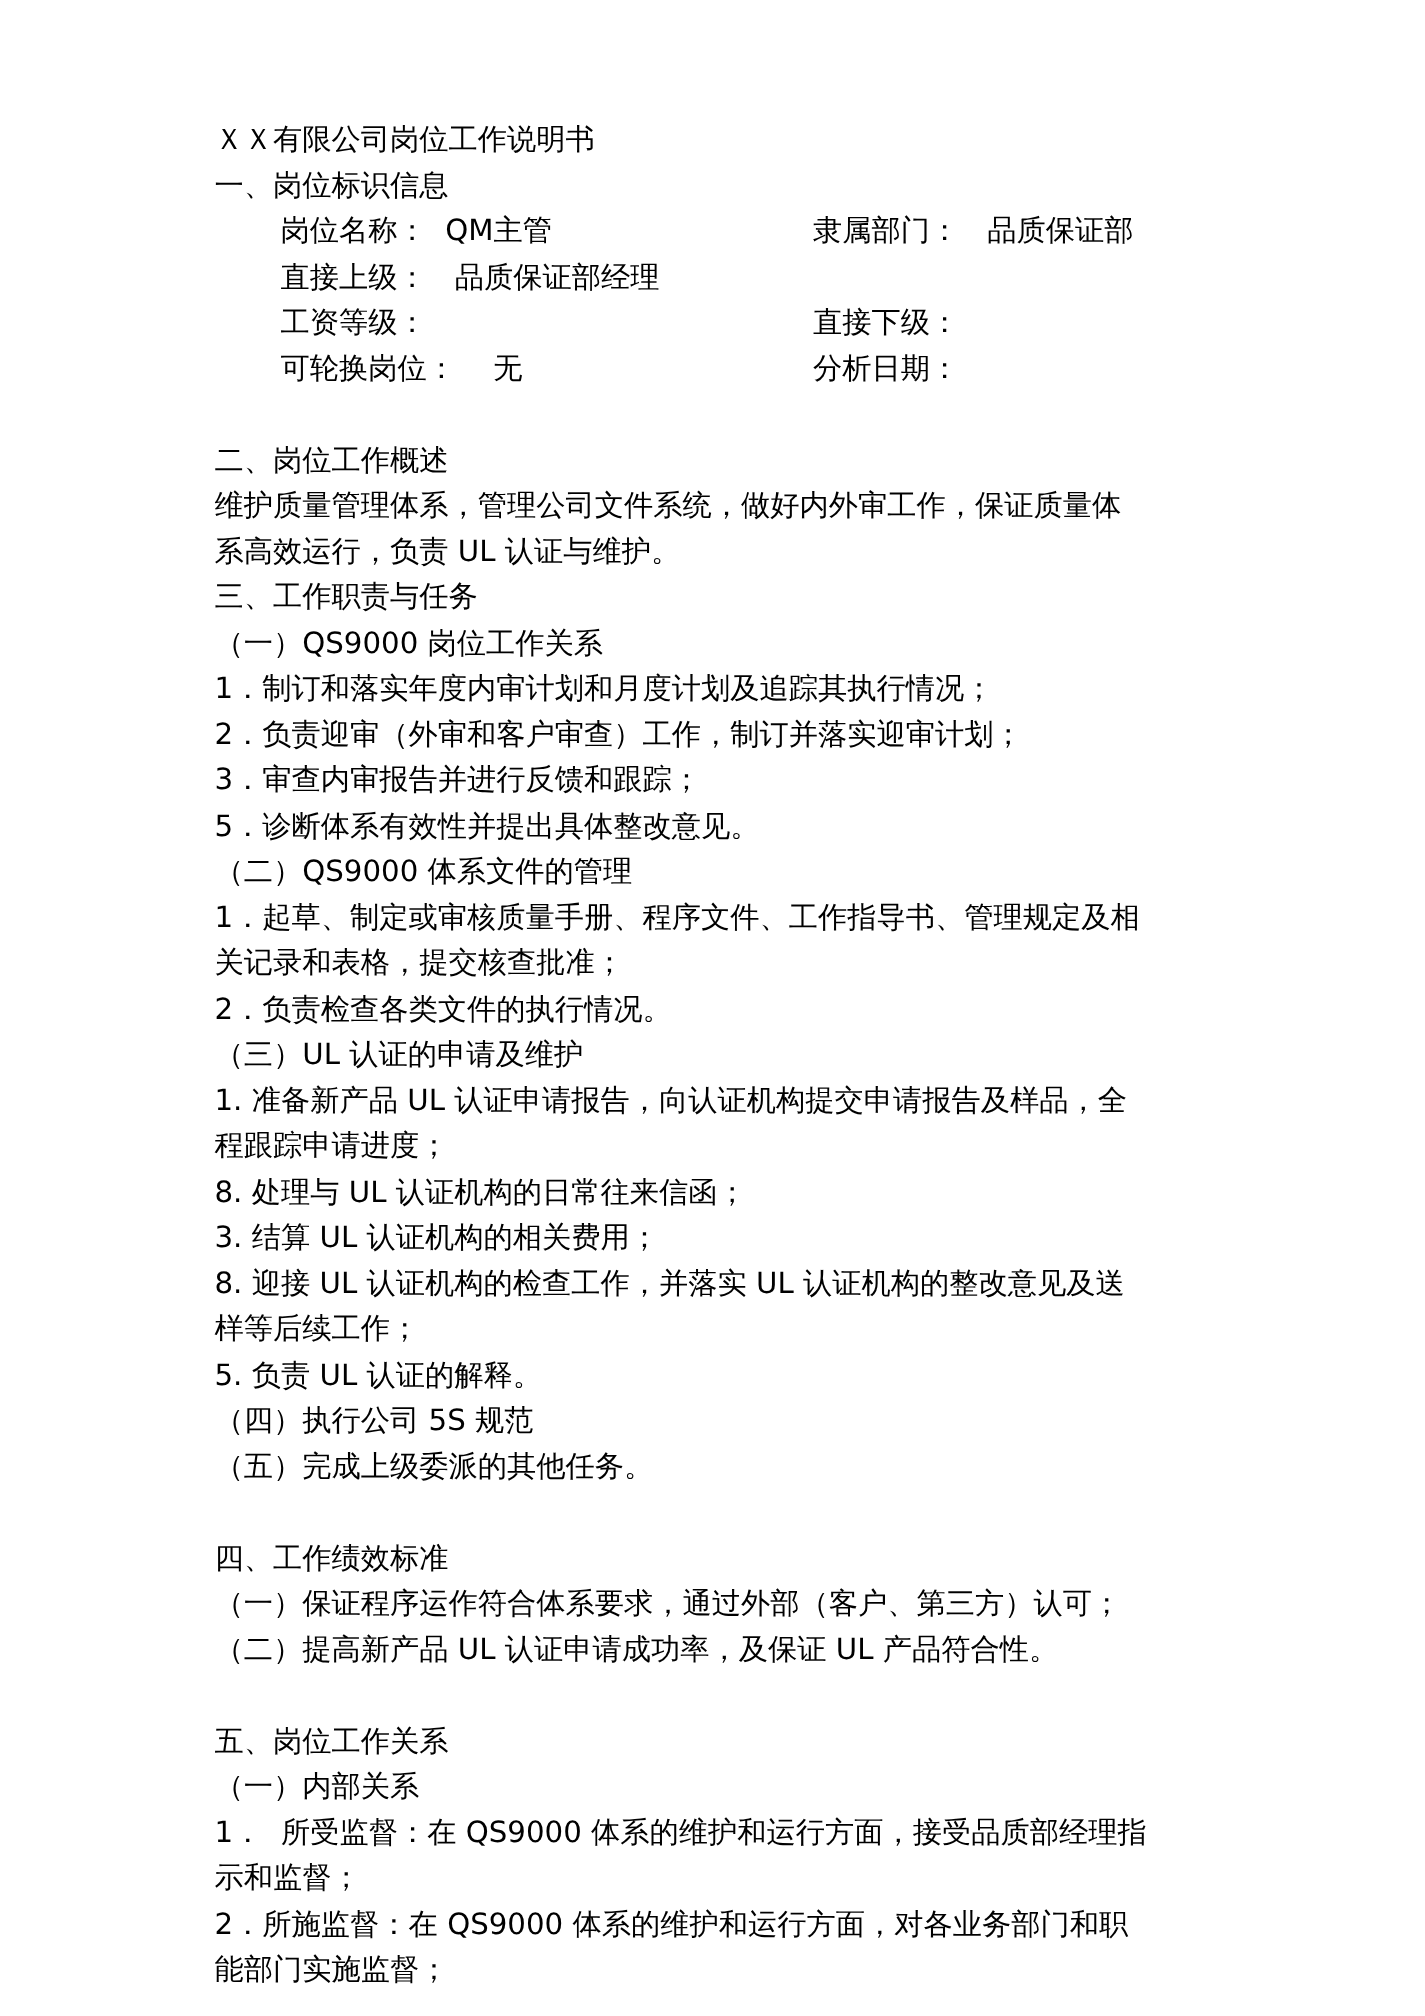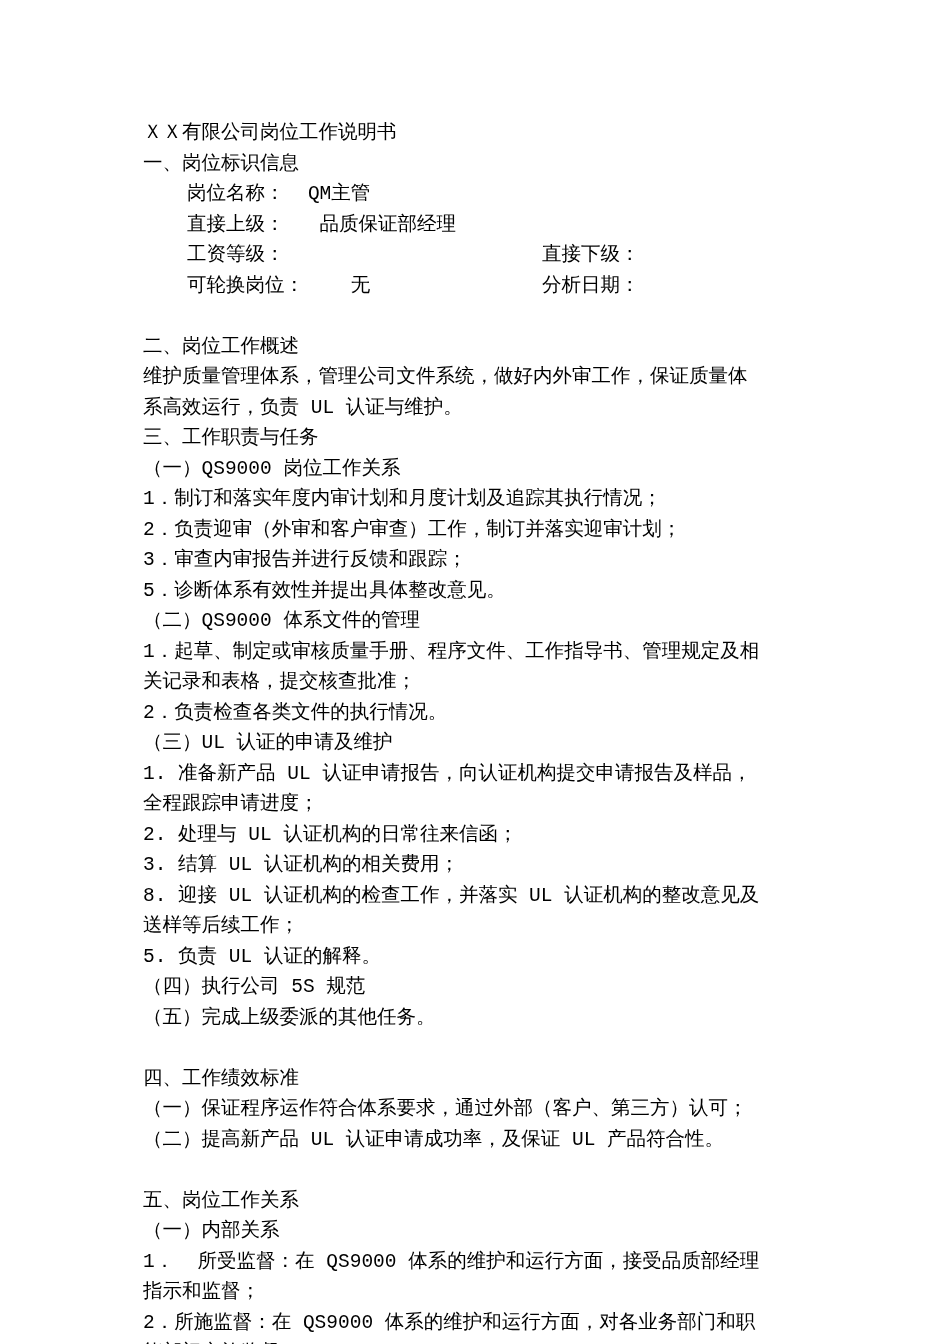--- a/index.html
+++ b/index.html
@@ -13,22 +13,21 @@
     font-family: "DejaVu Sans", "Liberation Sans", sans-serif;
     color: #000000;
     overflow: hidden;
   }
   .page {
     position: relative;
     width: 905px;
     height: 1344px;
     background: #ffffff;
     box-sizing: border-box;
-    padding: 118px 140px 0 143px;
-    font-family: Liberation Mono, monospace;
+    padding: 78px 140px 0 143px;
   }
   .doc-body {
     font-size: 19.5px;
     line-height: 30.5px;
   }
   .line {
     white-space: pre-wrap;
     word-break: break-all;
   }
   .blank {
@@ -58,20 +57,21 @@
 
 <div class="page">
   <div class="doc-body">
 
     <div class="line">ＸＸ有限公司岗位工作说明书</div>
 
     <div class="line">一、岗位标识信息</div>
 
     <div class="row">
       <div class="col-left">岗位名称：  QM主管</div>
+      <div class="col-right">隶属部门：   品质保证部</div>
     </div>
     <div class="row">
       <div class="col-right">直接上级：   品质保证部经理</div>
     </div>
     <div class="row">
       <div class="col-left">工资等级：</div>
       <div class="col-right">直接下级：</div>
     </div>
     <div class="row">
       <div class="col-left">可轮换岗位：    无</div>
@@ -90,21 +90,21 @@
     <div class="line hang">2．负责迎审（外审和客户审查）工作，制订并落实迎审计划；</div>
     <div class="line hang">3．审查内审报告并进行反馈和跟踪；</div>
     <div class="line hang">5．诊断体系有效性并提出具体整改意见。</div>
 
     <div class="line">（二）QS9000 体系文件的管理</div>
     <div class="line hang">1．起草、制定或审核质量手册、程序文件、工作指导书、管理规定及相关记录和表格，提交核查批准；</div>
     <div class="line hang">2．负责检查各类文件的执行情况。</div>
 
     <div class="line">（三）UL 认证的申请及维护</div>
     <div class="line hang">1. 准备新产品 UL 认证申请报告，向认证机构提交申请报告及样品，全程跟踪申请进度；</div>
-    <div class="line hang">2. 处理与 UL 认证机构的日常往来信函；</div>
+    <div class="line hang">8. 处理与 UL 认证机构的日常往来信函；</div>
     <div class="line hang">3. 结算 UL 认证机构的相关费用；</div>
     <div class="line hang">8. 迎接 UL 认证机构的检查工作，并落实 UL 认证机构的整改意见及送样等后续工作；</div>
     <div class="line hang">5. 负责 UL 认证的解释。</div>
 
     <div class="line">（四）执行公司 5S 规范</div>
     <div class="line">（五）完成上级委派的其他任务。</div>
 
     <div class="blank"></div>
 
     <div class="line">四、工作绩效标准</div>

